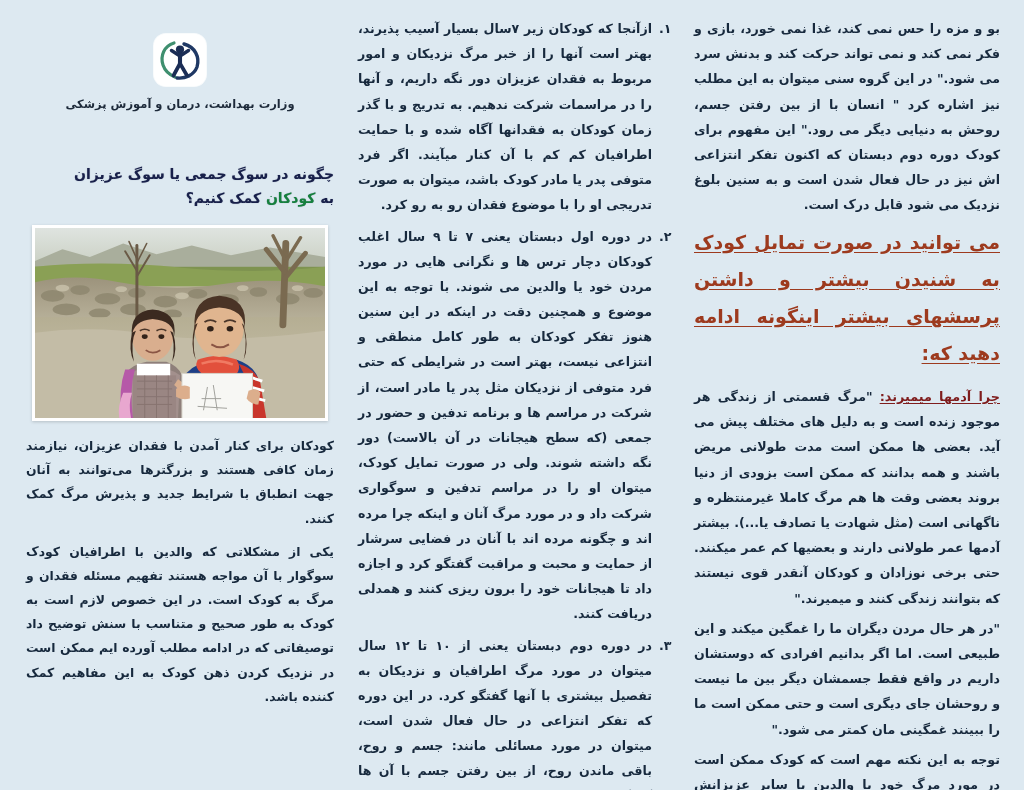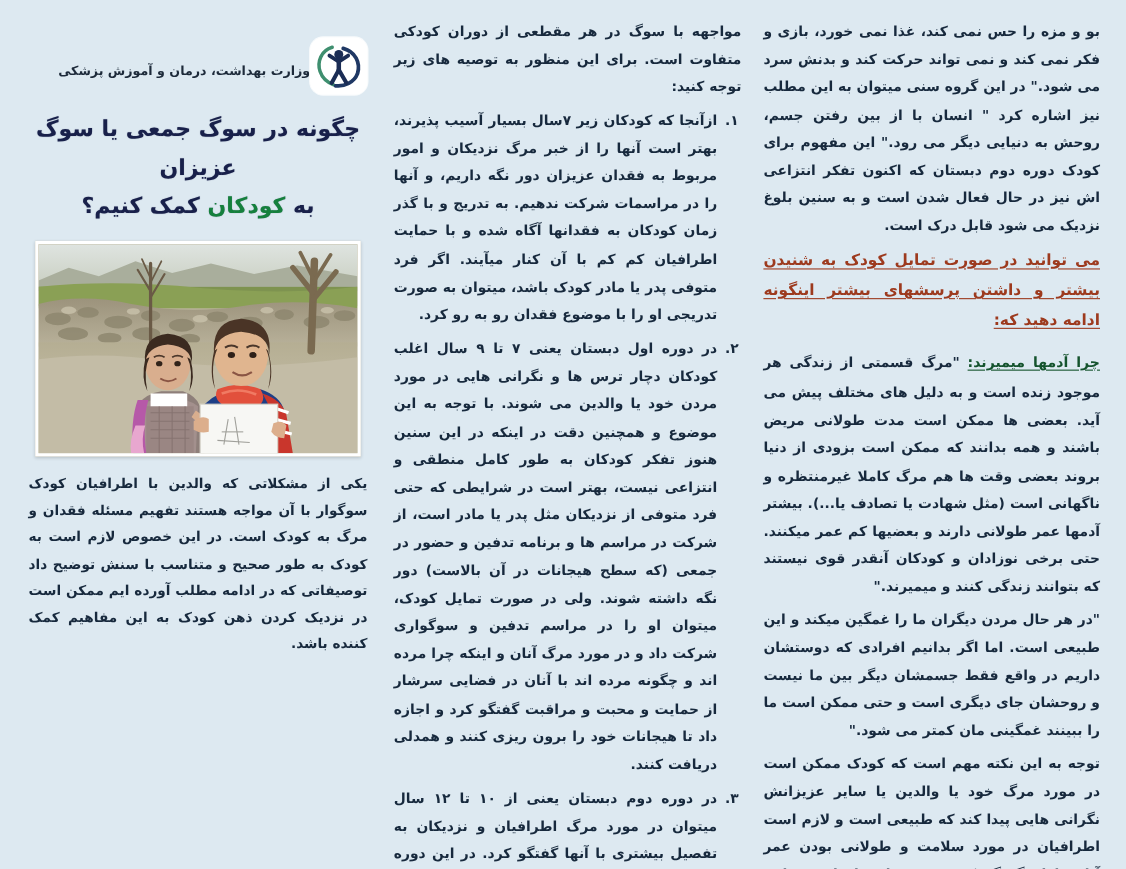--- a/index.html
+++ b/index.html
@@ -24,46 +24,45 @@
     box-sizing:border-box;
     height:100%;
     position:relative;
   }
   .col-right{width:336px;padding:0 14px 0 14px;}
   .col-mid{width:336px;padding:0 10px 0 10px;}
   .col-left{width:328px;padding:0 12px 0 10px;}
 
   
   .logo-wrap{
-    display:flex;align-items:center;
+    display:flex;flex-direction:column;align-items:center;
     margin-top:18px;
   }
   .logo-mark{
     width:52px;height:52px;border-radius:12px;background:#ffffff;
     position:relative;overflow:hidden;
     box-shadow:0 0 0 1px rgba(255,255,255,.8);
   }
   .logo-mark svg{display:block;width:52px;height:52px;}
   .ministry{
     margin-top:9px;
     text-align:center;
     color:#1d2a3a;
     font-size:11.5px;
     line-height:1.65;
     font-weight:bold;
     letter-spacing:.2px;
   }
   .ministry div{white-space:nowrap;}
 
   .headline{
-    margin-top:14px;
-    text-align:center;
+    margin-top:48px;
     color:#18204a;
     font-weight:bold;
-    font-size:20px;
+    font-size:14px;
     line-height:1.75;
     text-shadow:0 0 1px rgba(24,32,74,.35);
   }
   .headline .hl-accent{color:#15803d;}
 
   .photo{
     margin:14px auto 0 auto;
     width:296px;height:196px;
     border:3px solid #ffffff;
     box-sizing:border-box;
@@ -105,29 +104,29 @@
     flex:0 0 auto;
     min-width:15px;
     text-align:left;
     padding-top:0px;
   }
   .numlist .txt{flex:1 1 auto;text-align:justify;}
 
   .lead-head{
     color:#9d3a1e;
     font-weight:bold;
-    font-size:14px;
+    font-size:19px;
     line-height:1.95;
     text-align:justify;
     text-decoration:underline;
     text-underline-offset:3px;
     margin:6px 0 12px 0;
   }
   .q-head{
-    color:#14532d;
+    color:#7f1d1d;
     font-weight:bold;
     text-decoration:underline;
     text-underline-offset:2px;
     font-size:12.8px;
   }
 </style>
 </head>
 <body>
 
 <div class="page">
@@ -285,27 +284,27 @@
           <ellipse cx="179" cy="104" rx="3.4" ry="2.8" fill="#2e2018"></ellipse>
           <ellipse cx="199" cy="104" rx="3.4" ry="2.8" fill="#2e2018"></ellipse>
           <path d="M173 97 Q179 93 185 97" stroke="#4a362a" stroke-width="1.8" fill="none"></path>
           <path d="M193 97 Q199 93 205 97" stroke="#4a362a" stroke-width="1.8" fill="none"></path>
           <path d="M180 120 Q189 126 198 120" stroke="#8a5544" stroke-width="2" fill="none"></path>
         </g>
       </svg>
     </div>
 
     <div class="right-body">
+      <p>کودکان برای کنار آمدن با فقدان عزیزان، نیازمند زمان کافی هستند و بزرگترها می‌توانند به آنان جهت انطباق با شرایط جدید و پذیرش مرگ کمک کنند.</p>
       <p>یکی از مشکلاتی که والدین با اطرافیان کودک سوگوار با آن مواجه هستند تفهیم مسئله فقدان و مرگ به کودک است. در این خصوص لازم است به کودک به طور صحیح و متناسب با سنش توضیح داد توصیفاتی که در ادامه مطلب آورده ایم ممکن است در نزدیک کردن ذهن کودک به این مفاهیم کمک کننده باشد.</p>
     </div>
   </div>
 
   <div class="col col-mid">
     <div class="body-txt">
-      <p>مواجهه  با سوگ در هر مقطعی از دوران کودکی متفاوت است. برای این منظور به توصیه های زیر توجه کنید:</p>
 
       <ul class="numlist">
         <li>
           <span class="num">۱.</span>
           <span class="txt">ازآنجا که کودکان زیر ۷سال بسیار آسیب پذیرند، بهتر است آنها را از خبر مرگ نزدیکان و امور مربوط به فقدان عزیزان دور نگه داریم، و آنها را در مراسمات شرکت ندهیم. به تدریج و با گذر زمان کودکان به فقدانها آگاه شده و با حمایت اطرافیان کم کم با آن کنار میآیند. اگر فرد متوفی پدر یا مادر کودک باشد، میتوان به صورت تدریجی او را با موضوع فقدان رو به رو کرد.</span>
         </li>
         <li>
           <span class="num">۲.</span>
           <span class="txt">در دوره اول دبستان یعنی ۷ تا ۹ سال اغلب کودکان دچار ترس ها و نگرانی هایی در مورد مردن خود یا والدین می شوند. با توجه به این موضوع و همچنین دقت در اینکه در این سنین هنوز تفکر کودکان به طور کامل  منطقی و انتزاعی نیست، بهتر است در شرایطی که حتی فرد متوفی از نزدیکان مثل پدر یا مادر است، از شرکت در مراسم ها و برنامه تدفین و حضور در جمعی (که سطح هیجانات در آن بالاست) دور نگه داشته شوند. ولی در صورت تمایل کودک، میتوان او را در مراسم تدفین و سوگواری شرکت داد و در مورد مرگ آنان و اینکه چرا مرده اند و چگونه مرده اند با آنان در فضایی سرشار از حمایت و محبت و مراقبت گفتگو کرد و اجازه داد تا هیجانات خود را برون ریزی کنند و همدلی دریافت کنند.</span>
         </li>

